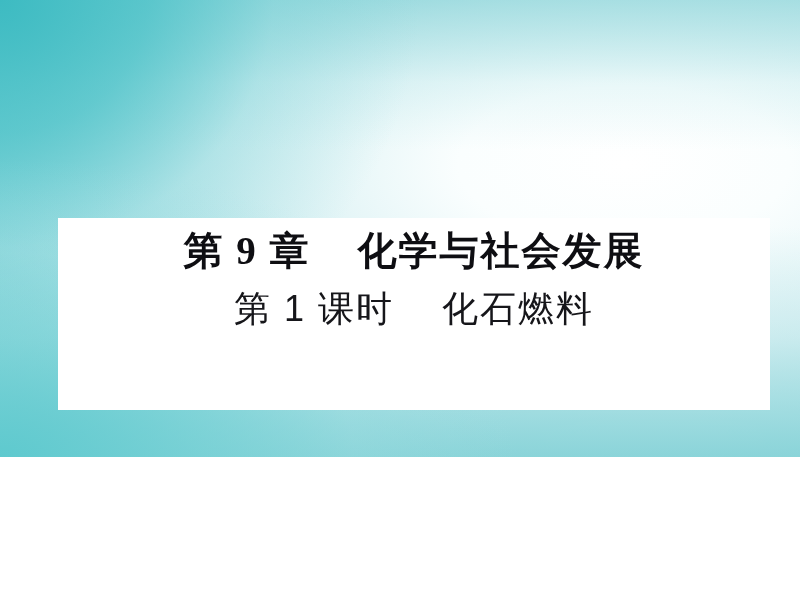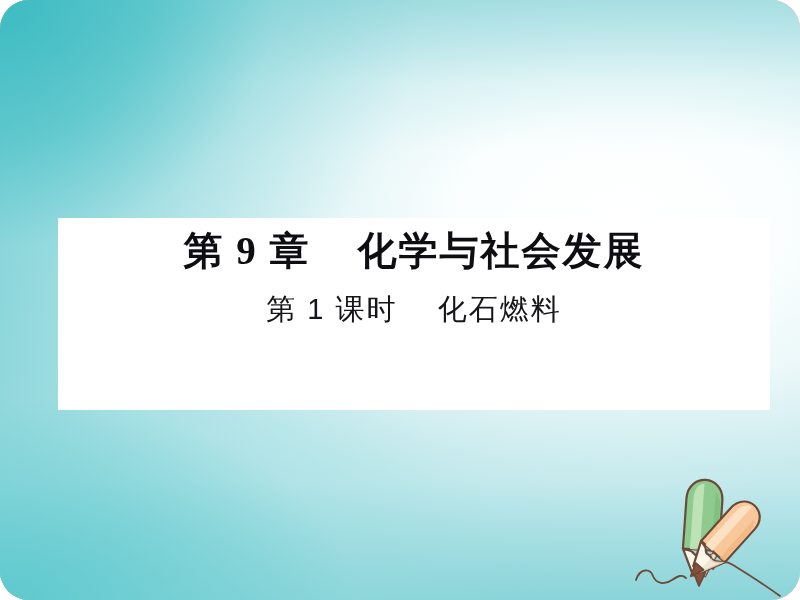--- a/index.html
+++ b/index.html
@@ -9,24 +9,23 @@
   body {
     width: 800px;
     height: 600px;
     overflow: hidden;
     font-family: "Liberation Sans", sans-serif;
   }
 
   #slide {
     position: relative;
     width: 800px;
-    height: 600px;
+    height: 457px;
     overflow: hidden;
     background: #f97316;
-    border-radius: 29px;
   }
 
   
   .bg-base {
     position: absolute;
     inset: 0;
     background:
       radial-gradient(ellipse 115% 95% at 78% 36%,
           rgba(255,255,255,1) 0%,
           rgba(250,254,254,1) 18%,
@@ -114,21 +113,21 @@
     font-size: 32px;
     line-height: 50px;
     color: #16161a;
     letter-spacing: 2px;
     white-space: pre;
     margin-top: 8px;
   }
   .line3 {
     font-family: "Liberation Sans", "DejaVu Sans", sans-serif;
     font-weight: normal;
-    font-size: 29px;
+    font-size: 36px;
     line-height: 46px;
     color: #16161a;
     letter-spacing: 2px;
     white-space: pre;
     margin-top: 8px;
   }
 
   
   .pencils {
     position: absolute;

